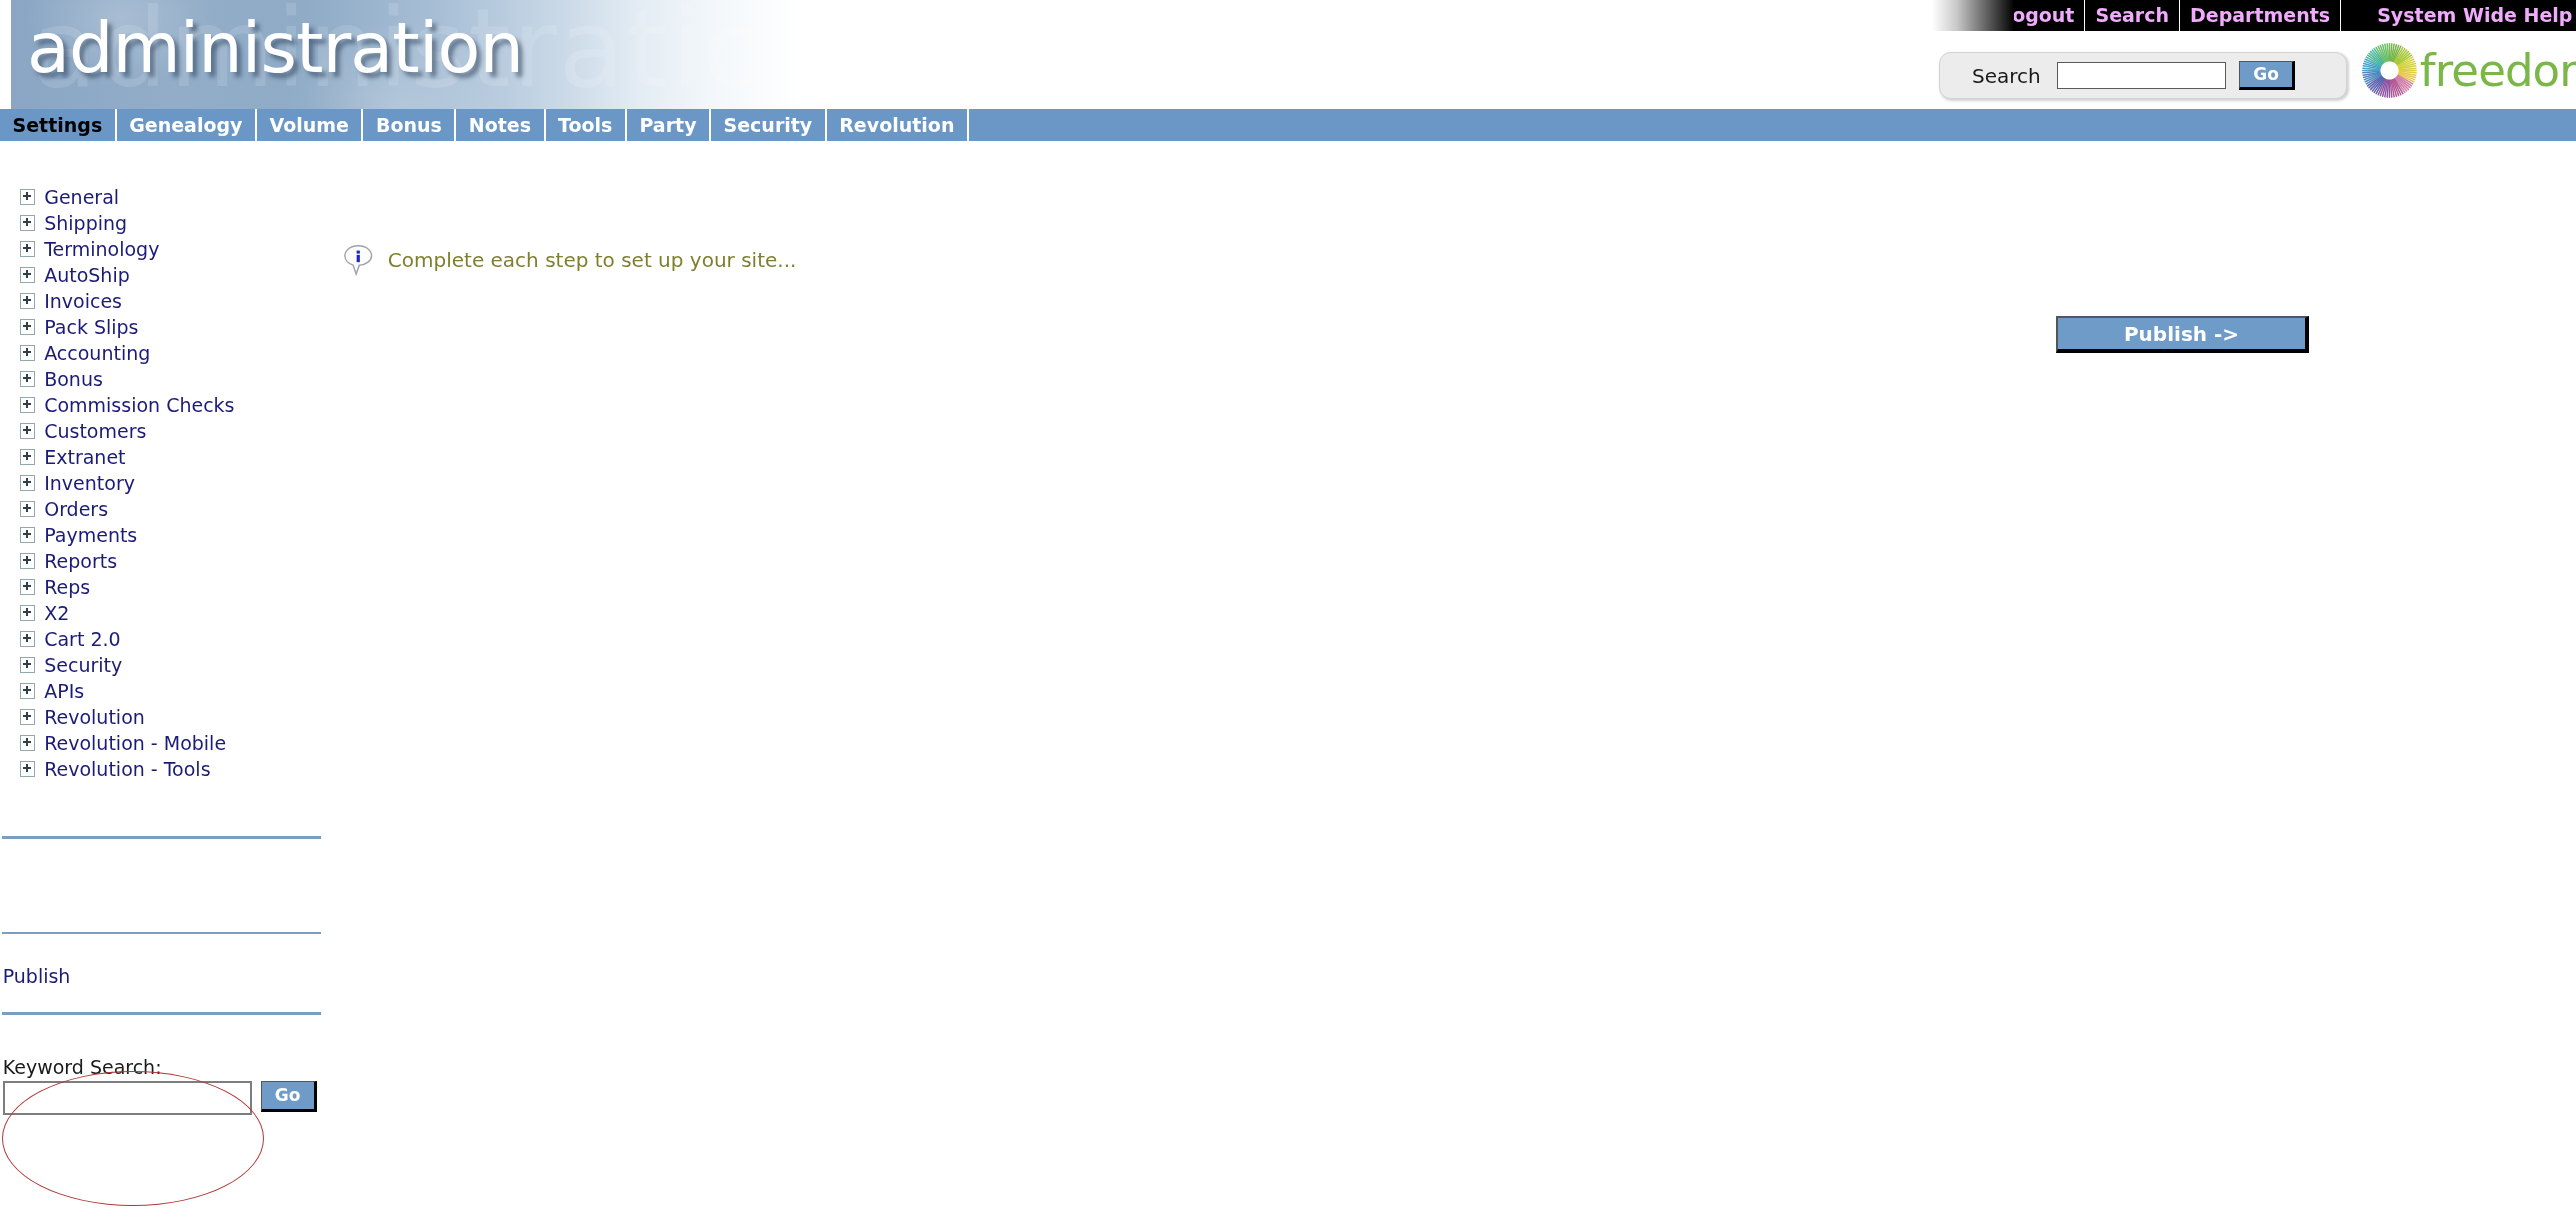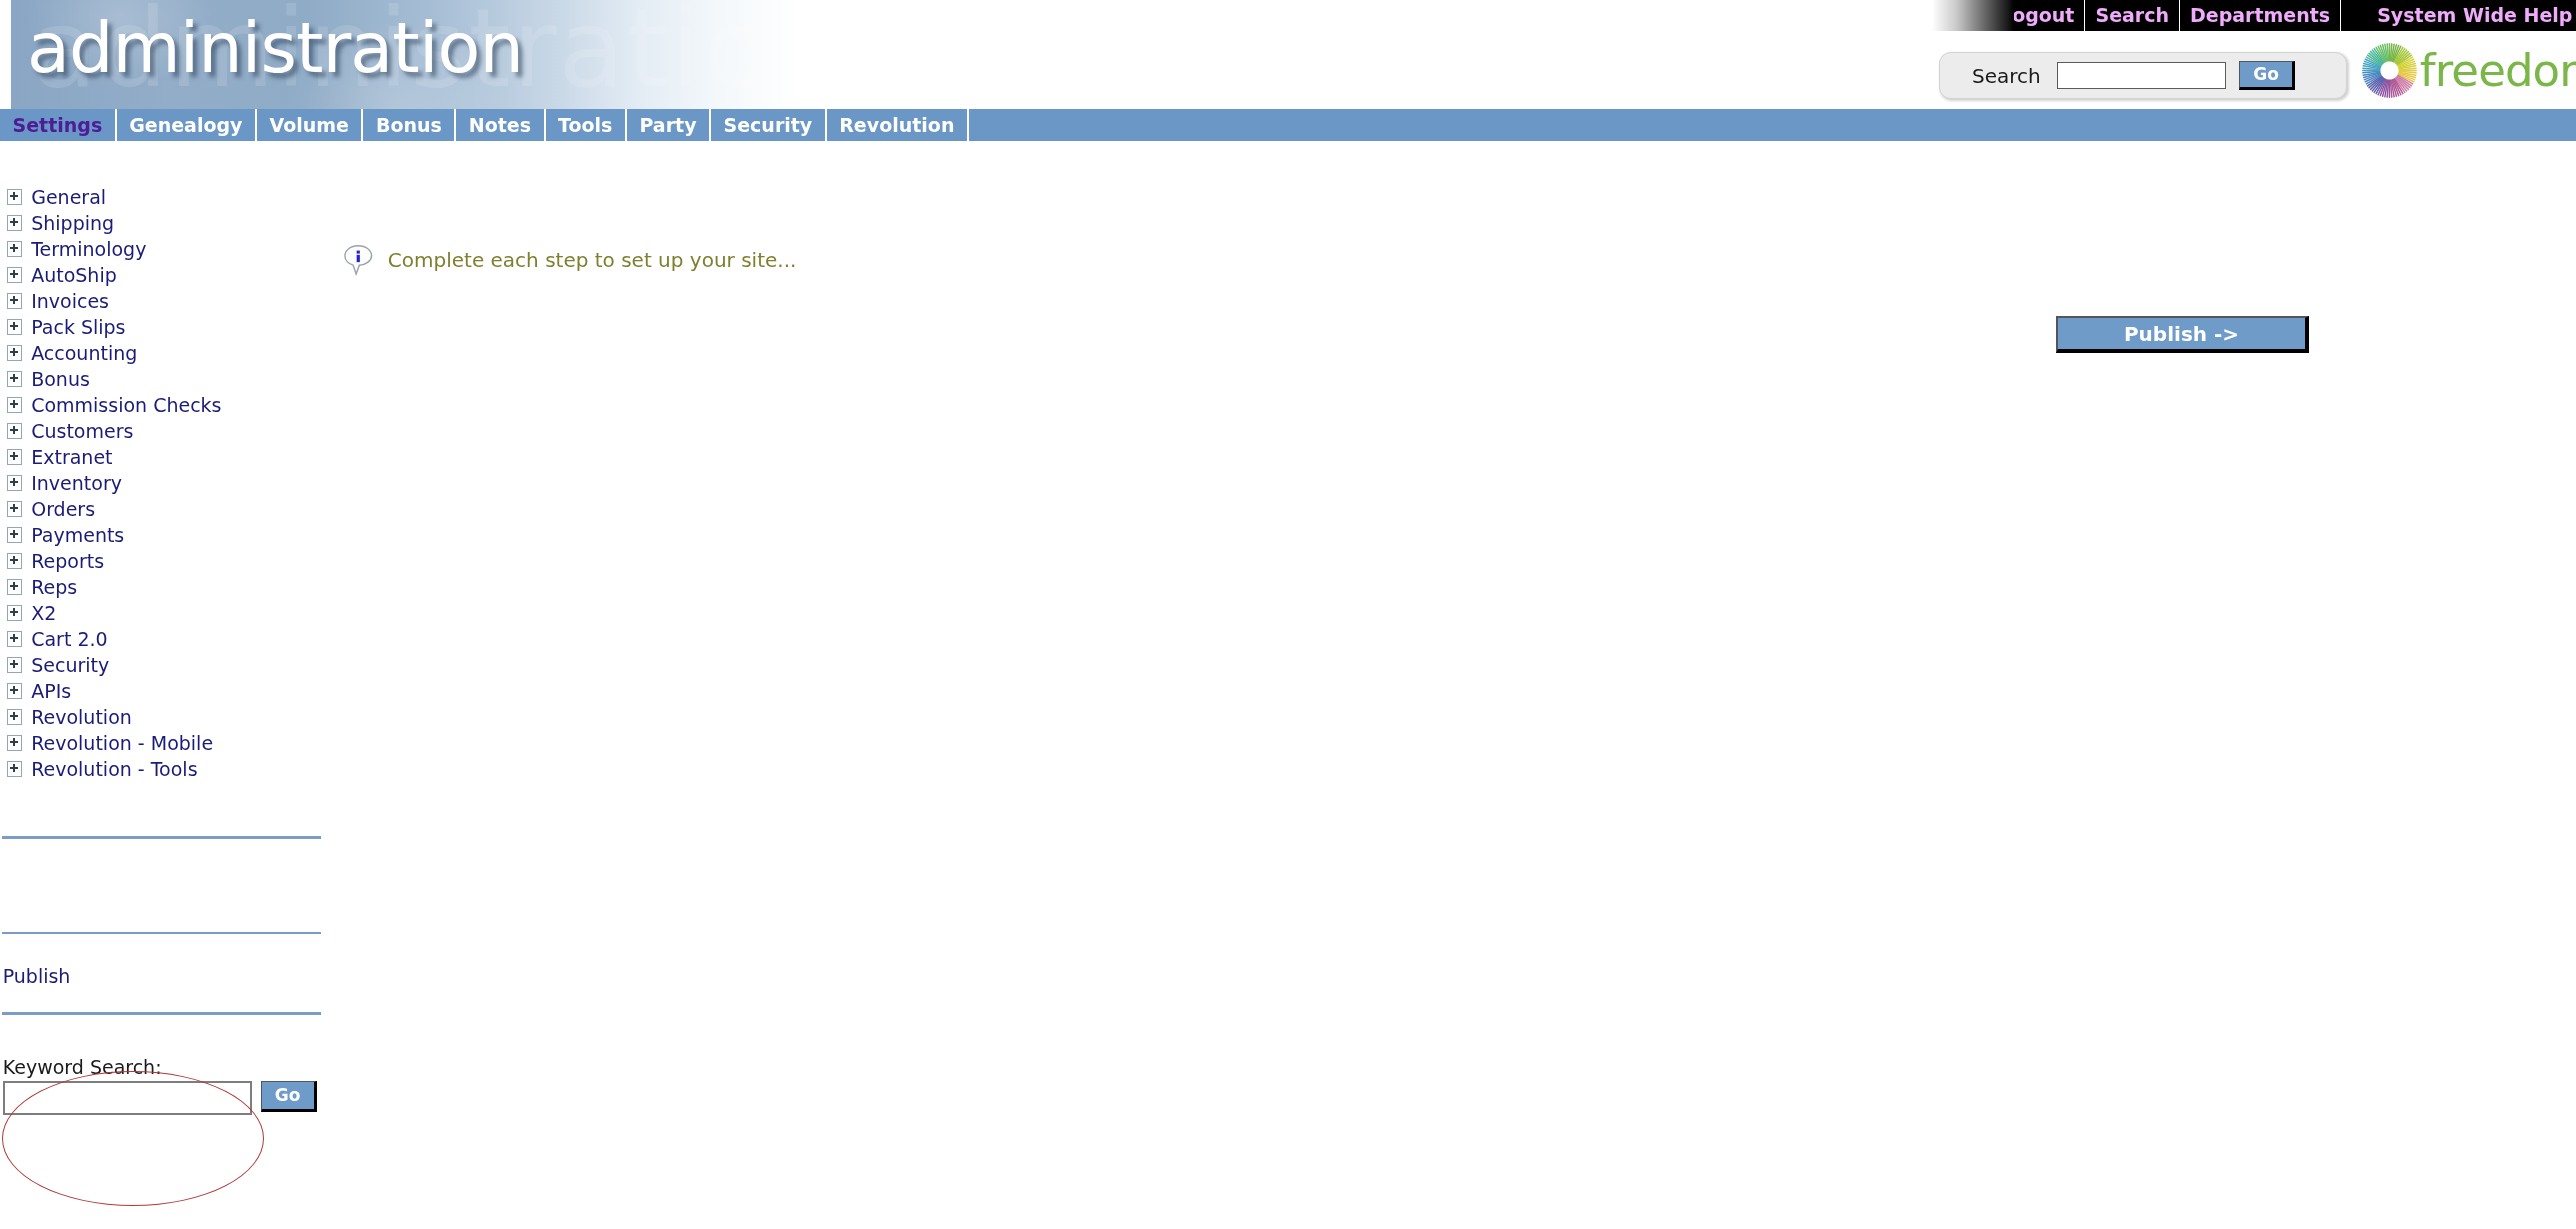--- a/index.html
+++ b/index.html
@@ -199,39 +199,39 @@
     font-size: 19px;
     font-weight: bold;
     line-height: 32px;
     padding: 0 12.5px;
     white-space: nowrap;
     border-right: 2.7px solid #ffffff;
     background: #6b97c7;
     cursor: pointer;
     font-family: "DejaVu Sans", "Liberation Sans", sans-serif;
   }
-  .tab.active { color: #4c1d95; }
+  .tab.active { color: #000000; }
   #tab-filler {
     width: 215px;
     background: #6b97c7;
     border-right: 0;
   }
 
   
   #sidebar {
     position: absolute;
     left: 0;
     top: 184px;
     width: 341px;
   }
   .nav-item {
     display: flex;
     align-items: center;
     height: 26px;
-    padding-left: 7px;
+    padding-left: 20px;
     cursor: pointer;
   }
   .plus-box {
     width: 15.2px;
     height: 15.2px;
     border: 1.8px solid #91a9ae;
     background: #ffffff;
     position: relative;
     margin-right: 9px;
     flex: none;

